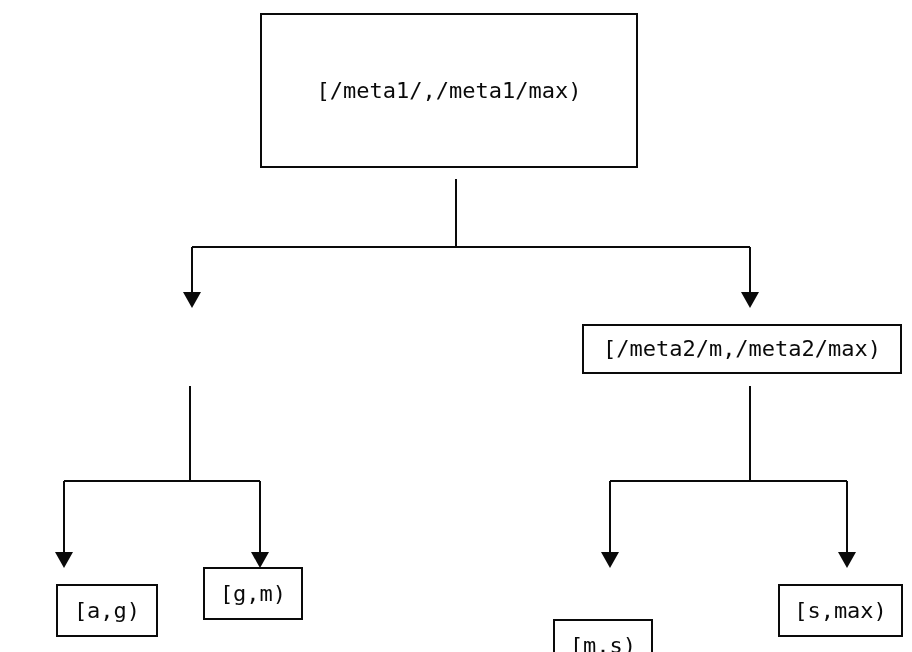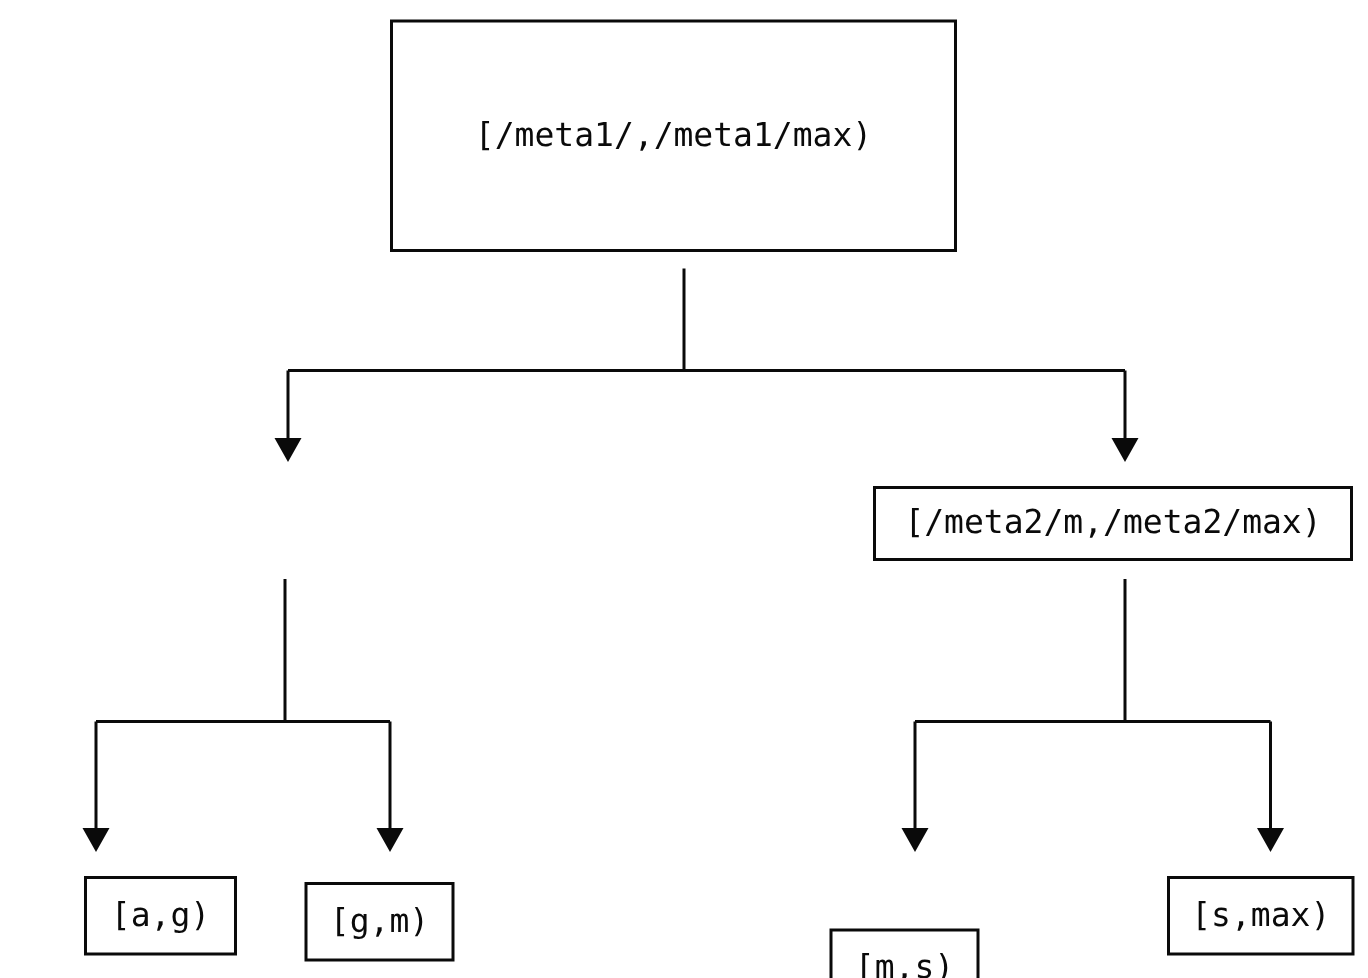--- a/index.html
+++ b/index.html
@@ -75,21 +75,21 @@
 
 
   <div class="node" style="left:582px; top:324px; width:320px; height:50px;">
     <span>[/meta2/m,/meta2/max)</span>
   </div>
 
   <div class="node" style="left:8px; top:584px; width:102px; height:53px;margin-left:48px;">
     <span>[a,g)</span>
   </div>
 
-  <div class="node" style="left:203px; top:588px; width:100px; height:53px;">
+  <div class="node" style="left:203px; top:567px; width:100px; height:53px;">
     <span>[g,m)</span>
   </div>
 
   <div class="node" style="left:553px; top:584px; width:100px; height:53px;margin-top:35px;">
     <span>[m,s)</span>
   </div>
 
   <div class="node" style="left:778px; top:584px; width:125px; height:53px;">
     <span>[s,max)</span>
   </div>

